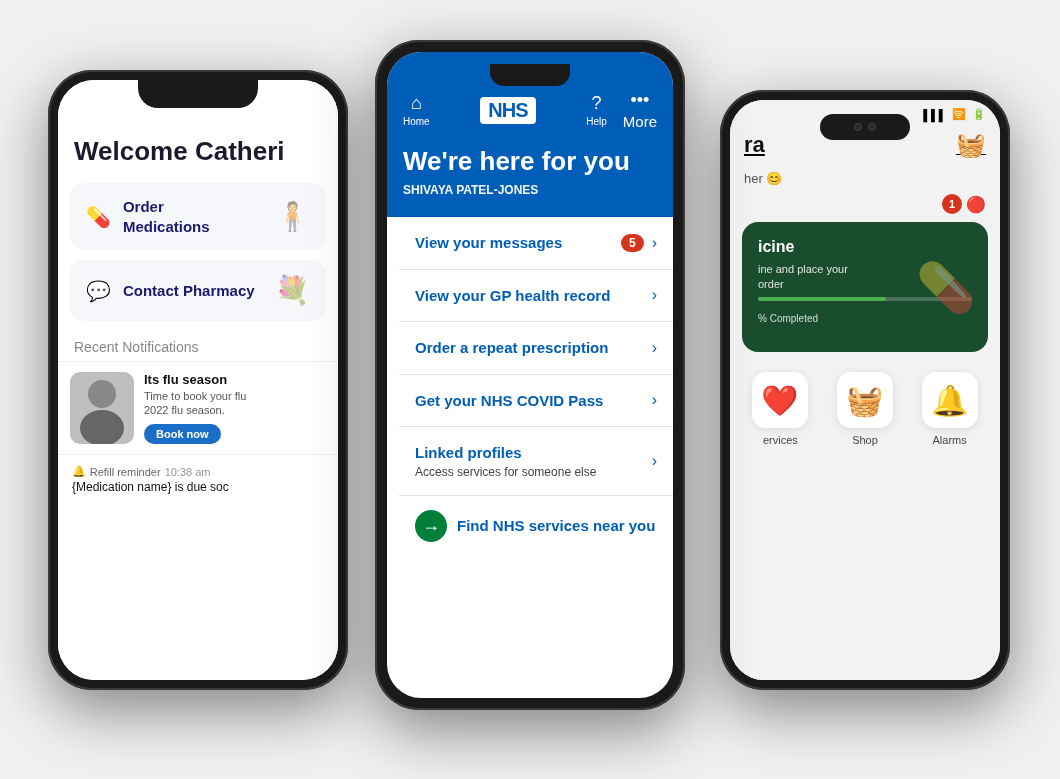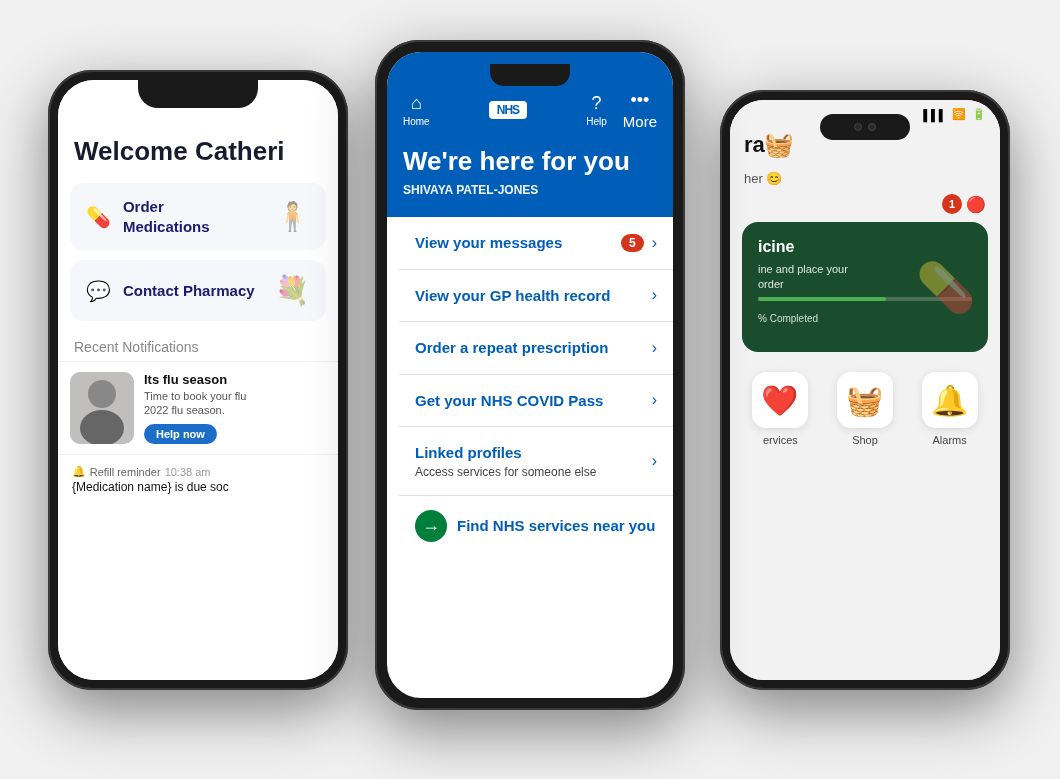--- a/index.html
+++ b/index.html
@@ -262,21 +262,21 @@
       color: #fff;
       font-size: 10px;
     }
     .nhs-nav-icon {
       font-size: 18px;
     }
     .nhs-logo-box {
       background: #fff;
       color: #005EB8;
       font-weight: 900;
-      font-size: 12px;
+      font-size: 20px;
       padding: 2px 8px;
       border-radius: 4px;
       font-family: Arial Black, Arial, sans-serif;
       letter-spacing: -1px;
     }
     .nhs-title {
       font-size: 26px;
       font-weight: 800;
       margin-bottom: 6px;
     }
@@ -365,22 +365,23 @@
       align-items: center;
       justify-content: flex-end;
       padding: 8px 14px 4px;
       gap: 6px;
       background: #f2f2f2;
     }
     .right-header {
       background: #f2f2f2;
       display: flex;
       align-items: center;
-      justify-content: flex-start;
+      justify-content: space-between;
       padding: 6px 14px 8px;
+      text-decoration: underline;
     }
     .right-header-title {
       font-size: 22px;
       font-weight: 700;
       color: #111;
     }
     .right-basket {
       position: relative;
     }
     .right-basket-icon {
@@ -527,21 +528,21 @@
             <svg width="64" height="72" viewBox="0 0 64 72">
               <rect width="64" height="72" rx="10" fill="#c0bfbe"></rect>
 
               <ellipse cx="32" cy="22" rx="14" ry="14" fill="#888"></ellipse>
               <ellipse cx="32" cy="56" rx="22" ry="18" fill="#666"></ellipse>
             </svg>
           </div>
           <div class="left-notif-body">
             <div class="left-notif-title">Its flu season</div>
             <div class="left-notif-sub">Time to book your flu<br>2022 flu season.</div>
-            <span class="left-btn">Help now</span>
+            <span class="left-btn">Book now</span>
           </div>
         </div>
 
         <div class="left-refill">
           <div style="flex:1">
             <div style="display:flex;align-items:center;gap:4px;">
               <span style="font-size:11px">🔔</span>
               <span class="left-refill-label">Refill reminder</span>
               <span class="left-refill-time">10:38 am</span>
             </div>

